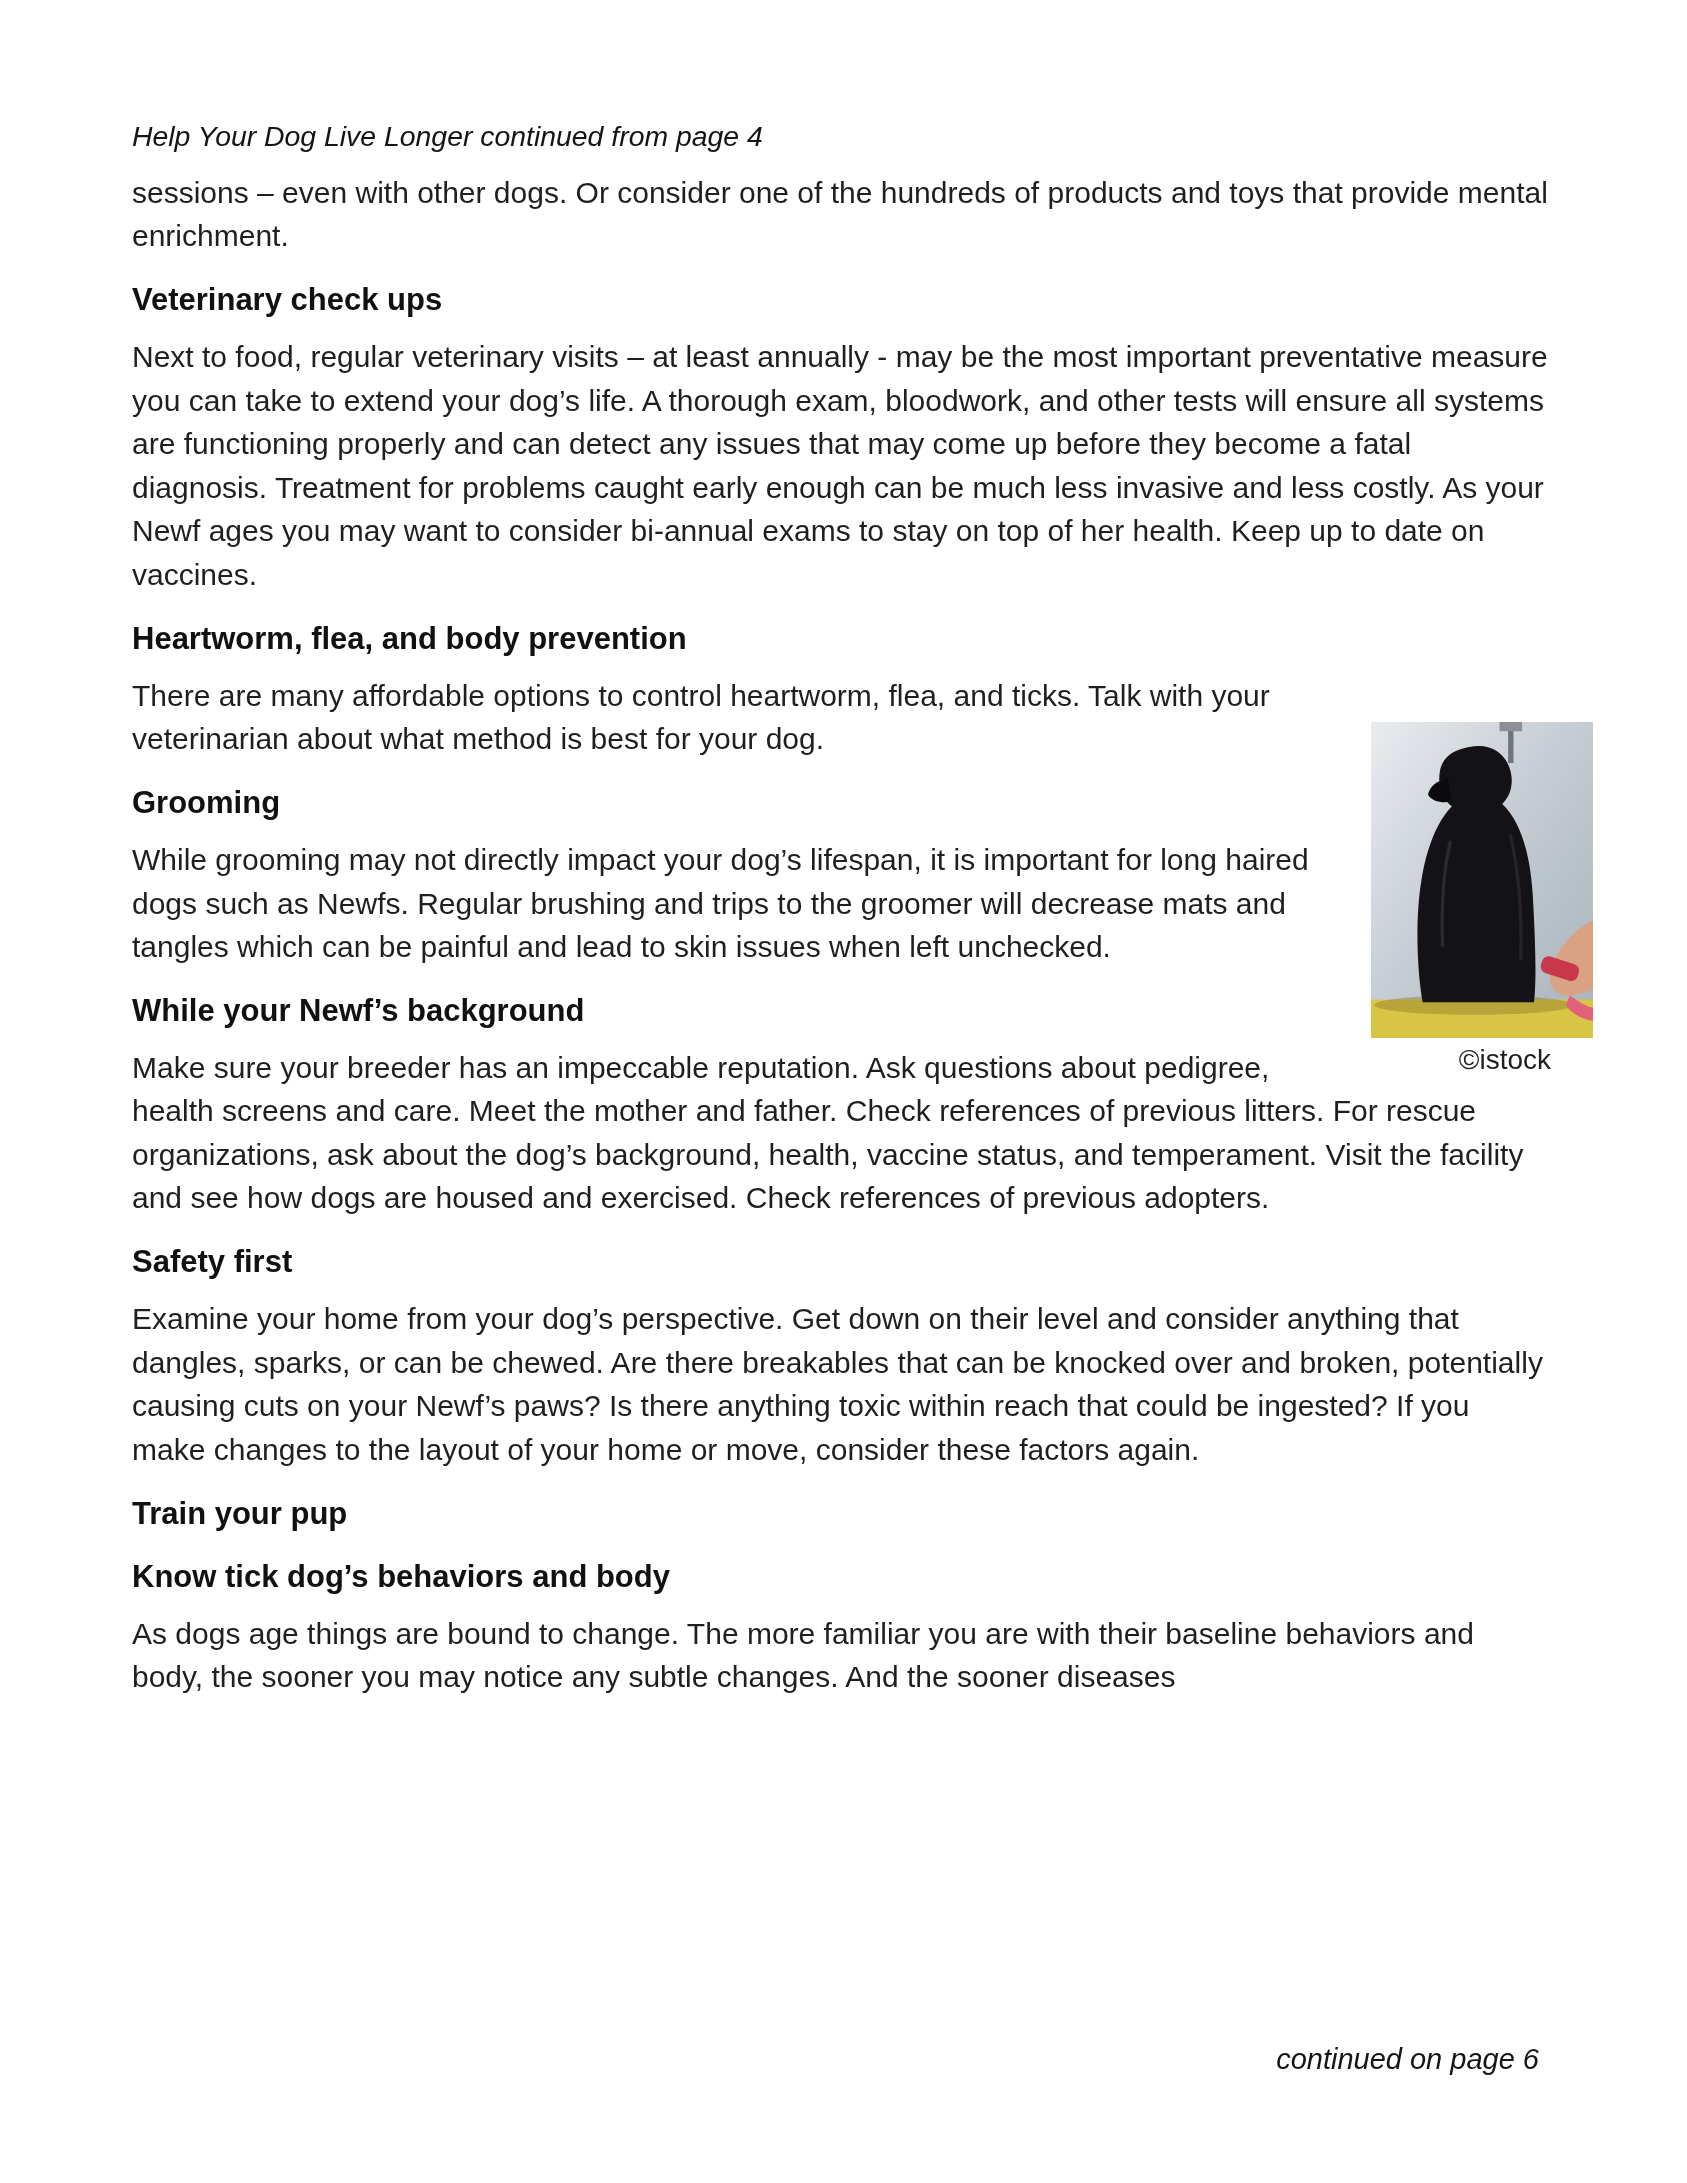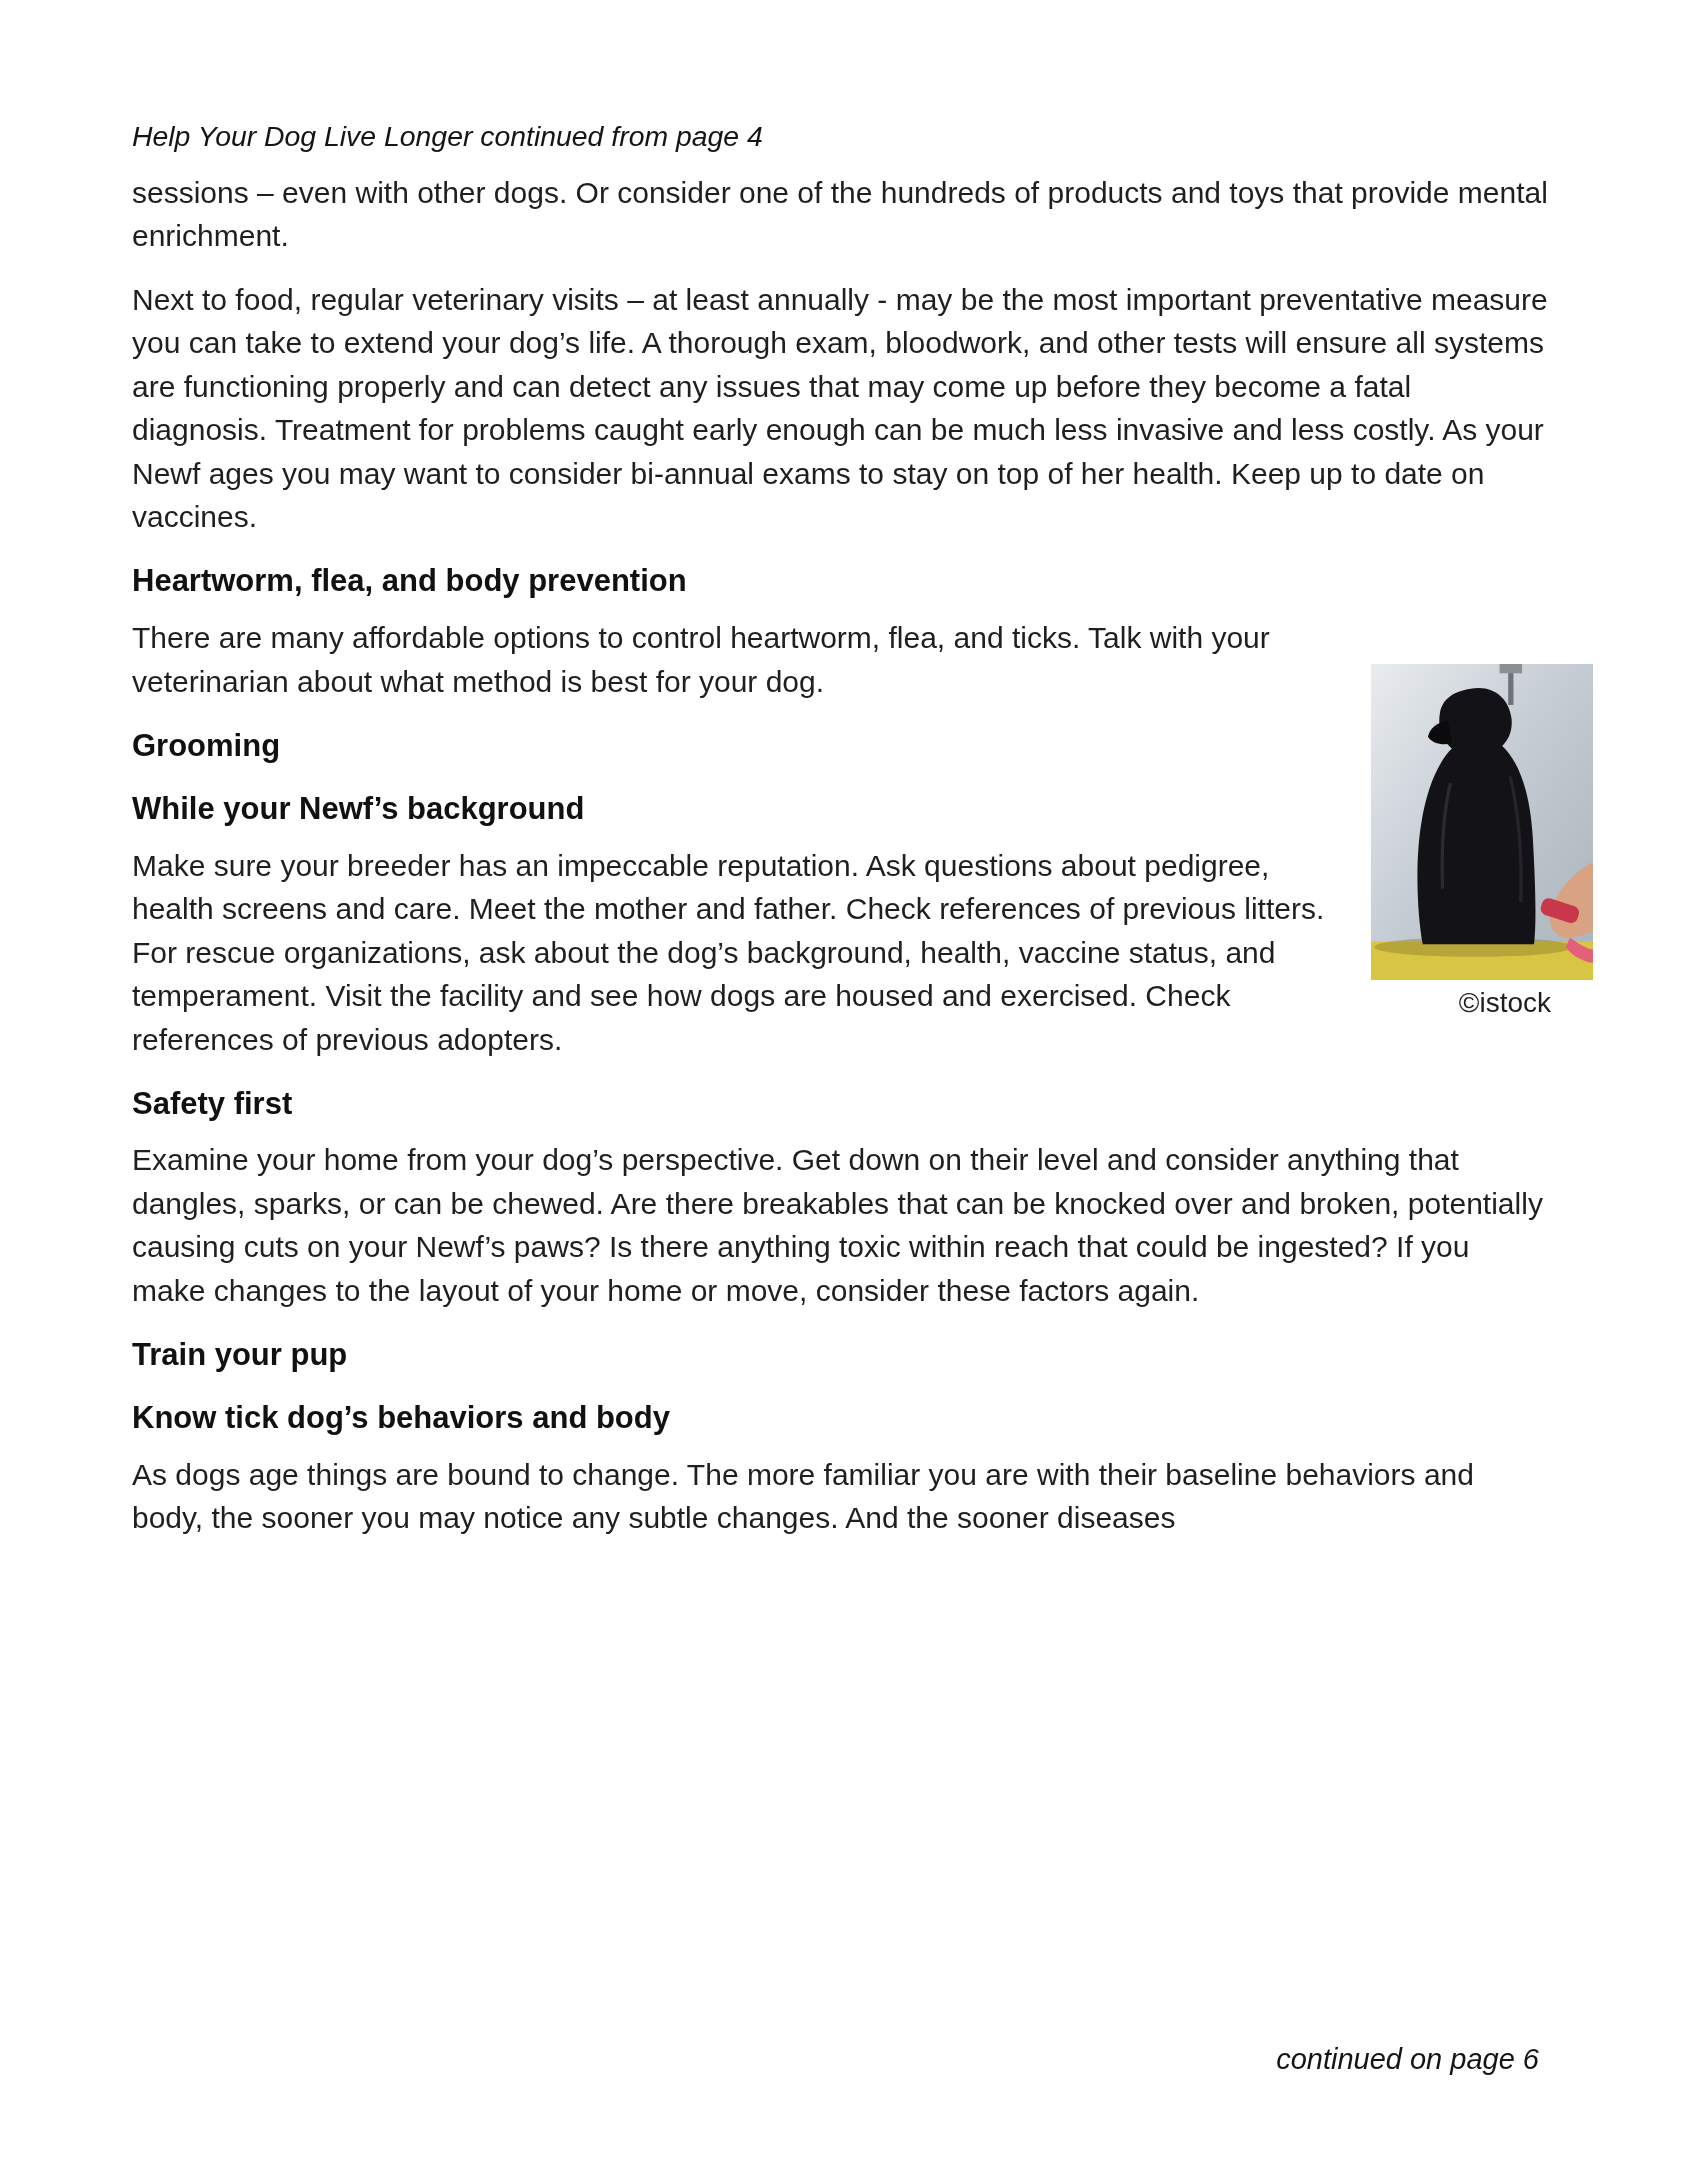--- a/index.html
+++ b/index.html
@@ -67,20 +67,21 @@
 </style>
 </head>
 <body>
 
 <div class="page">
 
   <div class="header-note">Help Your Dog Live Longer continued from page 4</div>
 
   <p class="body-text">sessions – even with other dogs. Or consider one of the hundreds of products and toys that provide mental enrichment.</p>
 
+  <h2 class="section-heading">Veterinary check ups</h2>
   <p class="body-text">Next to food, regular veterinary visits – at least annually - may be the most important preventative measure you can take to extend your dog’s life. A thorough exam, bloodwork, and other tests will ensure all systems are functioning properly and can detect any issues that may come up before they become a fatal diagnosis. Treatment for problems caught early enough can be much less invasive and less costly. As your Newf ages you may want to consider bi-annual exams to stay on top of her health. Keep up to date on vaccines.</p>
 
   <h2 class="section-heading">Heartworm, flea, and body prevention</h2>
 
   <div class="photo-figure">
     <span class="photo-frame">
       <svg viewBox="0 0 335 478" width="222" height="316" preserveAspectRatio="none" role="img">
         <defs>
           <linearGradient id="bgGrad" x1="0" y1="0" x2="1" y2="1">
             <stop offset="0" stop-color="#e9ecef"></stop>
@@ -105,20 +106,21 @@
         <rect x="256" y="360" width="58" height="26" rx="10" fill="#c8384a" transform="rotate(18 285 373)"></rect>
         <path d="M300,414 C310,420 322,430 335,432 L335,452 C318,450 302,440 294,428 Z" fill="#e2607a"></path>
       </svg>
     </span>
     <div class="photo-caption">©istock</div>
   </div>
 
   <p class="body-text">There are many affordable options to control heartworm, flea, and ticks. Talk with your veterinarian about what method is best for your dog.</p>
 
   <h2 class="section-heading">Grooming</h2>
+  <p class="body-text">While grooming may not directly impact your dog’s lifespan, it is important for long haired dogs such as Newfs. Regular brushing and trips to the groomer will decrease mats and tangles which can be painful and lead to skin issues when left unchecked.</p>
 
   <h2 class="section-heading">While your Newf’s background</h2>
   <p class="body-text">Make sure your breeder has an impeccable reputation. Ask questions about pedigree, health screens and care. Meet the mother and father. Check references of previous litters. For rescue organizations, ask about the dog’s background, health, vaccine status, and temperament. Visit the facility and see how dogs are housed and exercised. Check references of previous adopters.</p>
 
   <h2 class="section-heading">Safety first</h2>
   <p class="body-text">Examine your home from your dog’s perspective. Get down on their level and consider anything that dangles, sparks, or can be chewed. Are there breakables that can be knocked over and broken, potentially causing cuts on your Newf’s paws? Is there anything toxic within reach that could be ingested? If you make changes to the layout of your home or move, consider these factors again.</p>
 
   <h2 class="section-heading">Train your pup</h2>
 
   <h2 class="section-heading">Know tick dog’s behaviors and body</h2>

